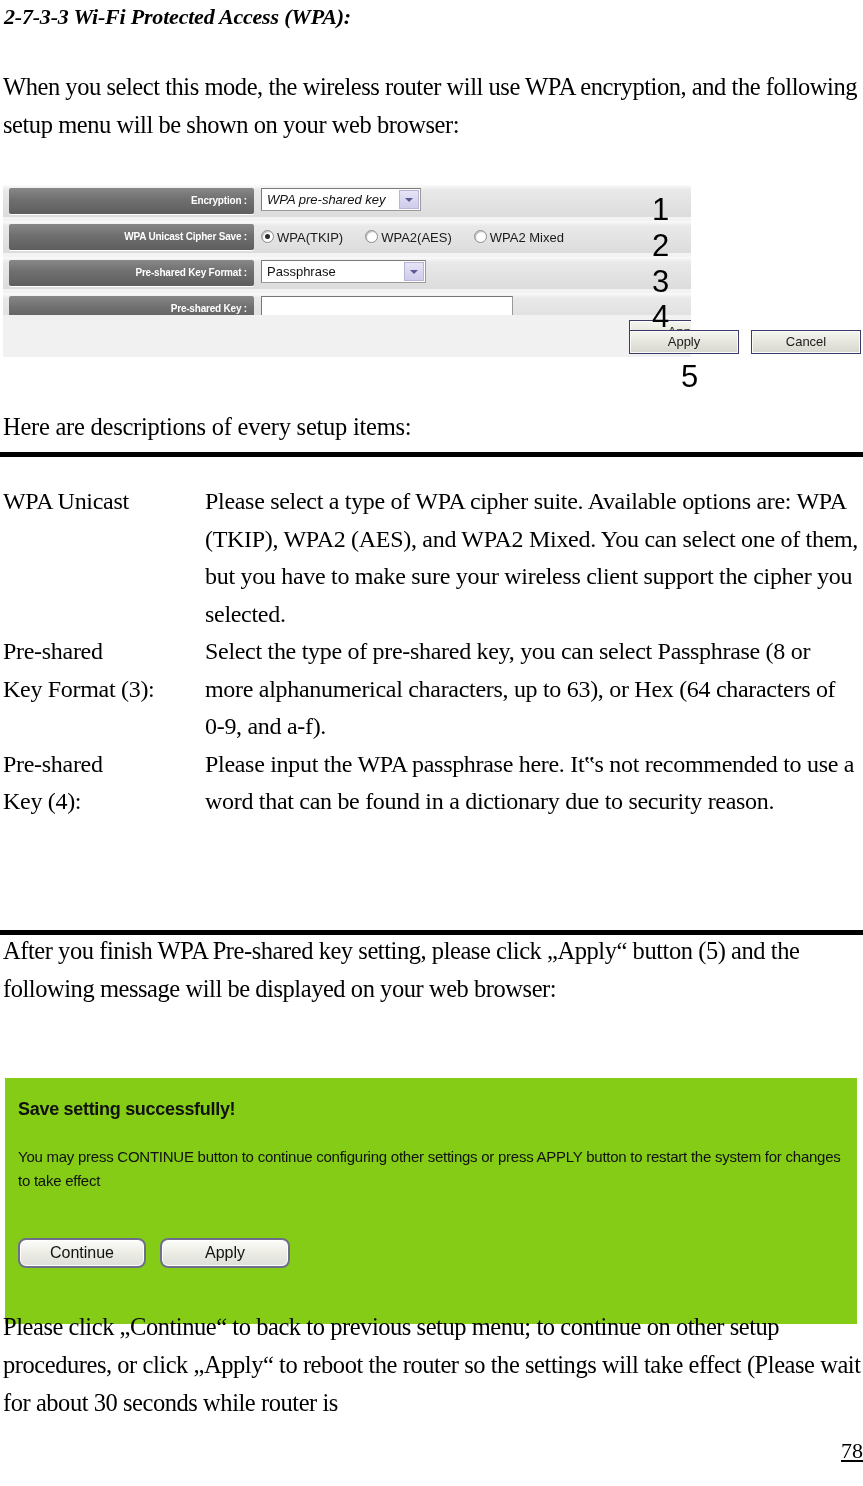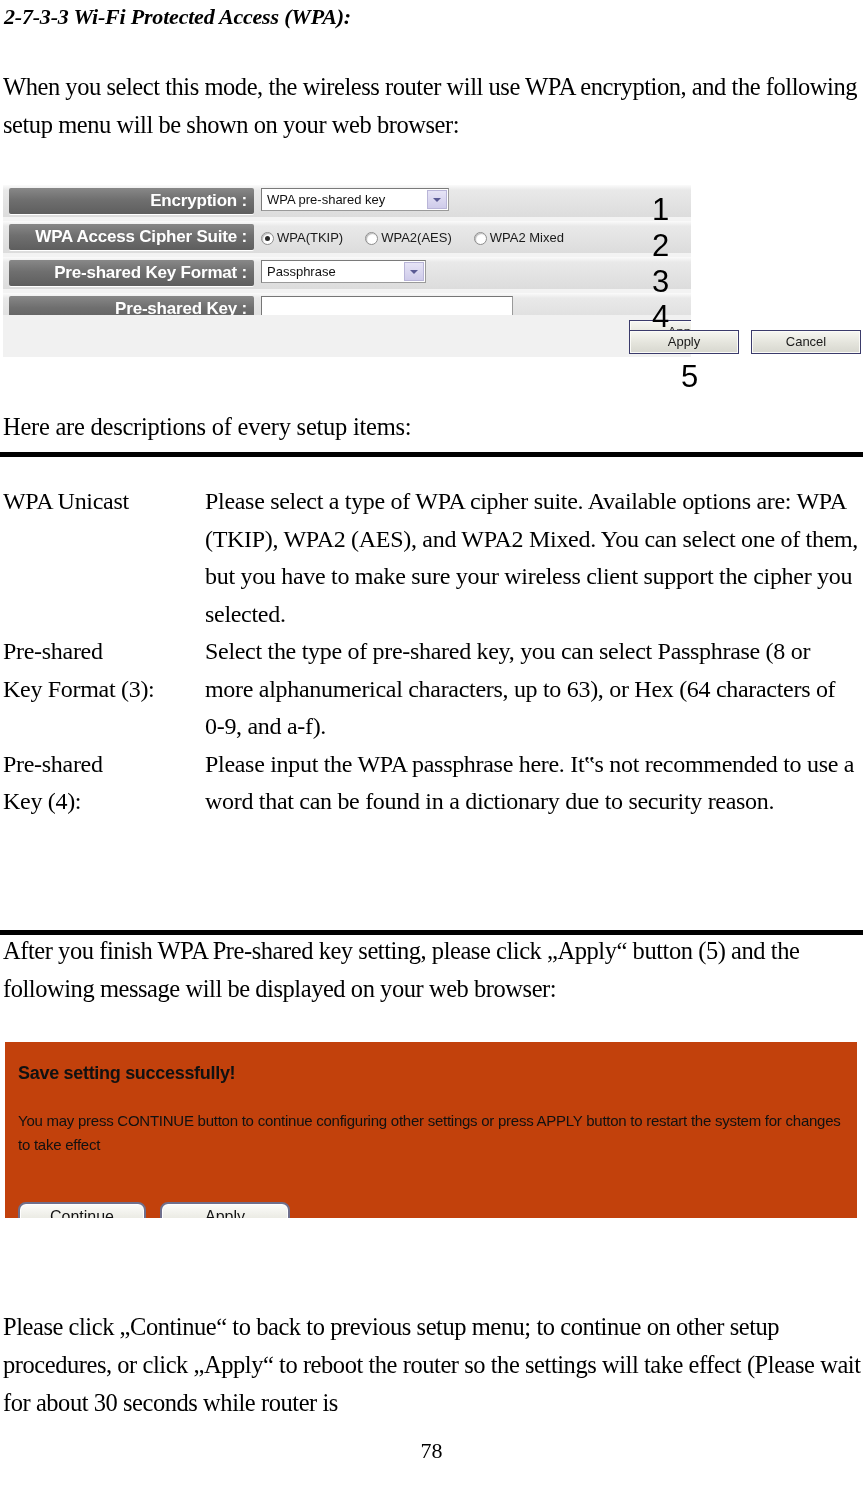--- a/index.html
+++ b/index.html
@@ -57,21 +57,21 @@
     position: absolute;
     left: 6px;
     top: 3px;
     width: 245px;
     height: 26px;
     background: linear-gradient(to bottom, #888888 0%, #6f6f6f 45%, #5e5e5e 100%);
     border-radius: 2px;
     box-shadow: 0 1px 0 #ffffff;
     color: #ffffff;
     font-family: "Liberation Sans", sans-serif;
-    font-size: 17px;
+    font-size: 10px;
     font-weight: bold;
     text-align: right;
     line-height: 26px;
     padding-right: 7px;
     box-sizing: border-box;
     letter-spacing: -0.2px;
     overflow: hidden;
   }
   .row-field {
     position: absolute;
@@ -124,21 +124,21 @@
   .radio-group {
     display: flex;
     align-items: center;
     height: 26px;
     font-family: "Liberation Sans", sans-serif;
     font-size: 13px;
     color: #1a1a1a;
   }
   .radio-item {
     display: flex;
-    align-items: flex-end;
+    align-items: flex-start;
     margin-right: 22px;
     white-space: nowrap;
   }
   .radio-dot {
     width: 11px;
     height: 11px;
     border-radius: 50%;
     background: #ffffff;
     border: 1px solid #8d8d8d;
     box-shadow: inset 1px 1px 1px rgba(0,0,0,.28);
@@ -221,24 +221,24 @@
     width: 202px;
     flex: 0 0 202px;
     white-space: nowrap;
   }
   .desc-def { flex: 1 1 auto; }
 
   
   .msg-box {
     position: absolute;
     left: 5px;
-    top: 1042px;
+    top: 1078px;
     width: 852px;
-    height: 176px;
-    background: #c2410c;
+    height: 246px;
+    background: #84cc16;
     font-family: "Liberation Sans", sans-serif;
     color: #111111;
     overflow: hidden;
   }
   .msg-title {
     position: absolute;
     left: 13px;
     top: 21px;
     font-size: 18px;
     font-weight: bold;
@@ -266,45 +266,46 @@
     line-height: 26px;
     text-align: center;
     box-sizing: border-box;
   }
 
   .page-num {
     position: absolute;
     left: 0;
     top: 1438px;
     width: 863px;
-    text-align: center;
+    text-align: right;
     font-size: 22px;
+    text-decoration: underline;
   }
 </style>
 </head>
 <body>
 
 <div class="doc-heading">2-7-3-3 Wi-Fi Protected Access (WPA):</div>
 
 <div class="para tight" style="top:68px; width:856px;">When you select this mode, the wireless router will use WPA encryption, and the following setup menu will be shown on your web browser:</div>
 
 <div class="router-shot">
 
   <div class="form-row" style="top:0px;">
     <div class="row-label">Encryption :</div>
     <div class="row-field">
-      <div class="wui-select" style="width:188px;">
+      <div class="wui-select" style="width:160px;font-style:italic;">
         <span>WPA pre-shared key</span>
         <span class="sel-arrow"></span>
       </div>
     </div>
   </div>
 
   <div class="form-row" style="top:36px;">
-    <div class="row-label">WPA Access Cipher Suite :</div>
+    <div class="row-label">WPA Unicast Cipher Save :</div>
     <div class="row-field">
       <div class="radio-group">
         <label class="radio-item">
           <span class="radio-dot checked"></span>
           <span>WPA(TKIP)</span>
         </label>
         <label class="radio-item">
           <span class="radio-dot"></span>
           <span>WPA2(AES)</span>
         </label>

